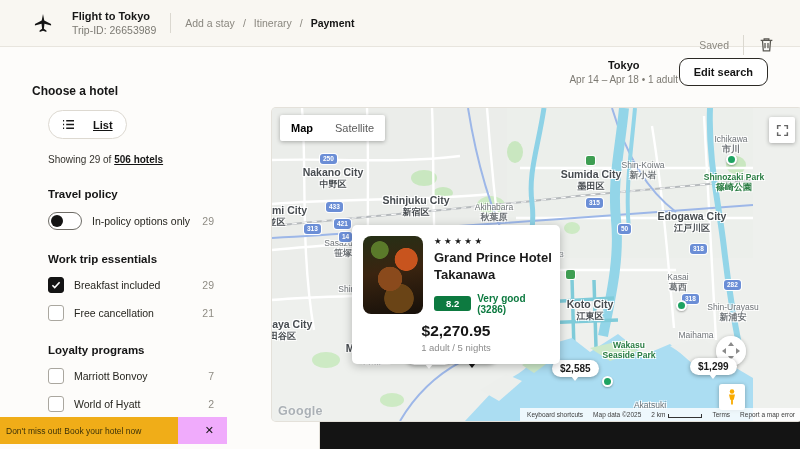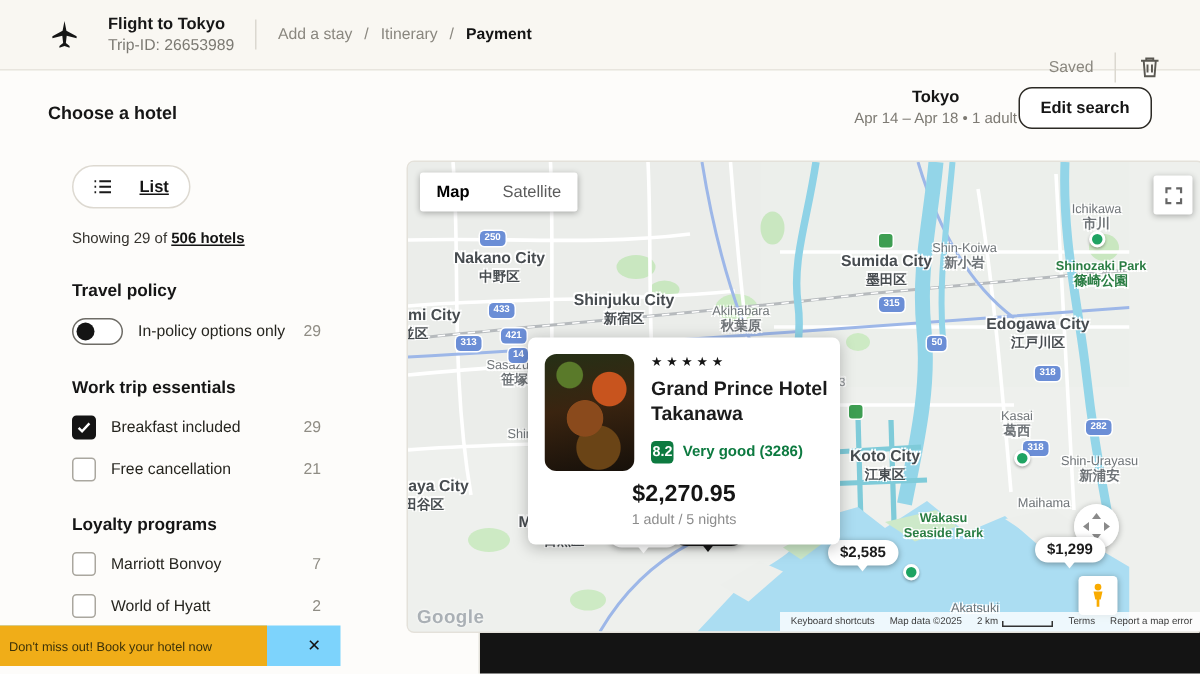--- a/index.html
+++ b/index.html
@@ -13,21 +13,21 @@
   .trip-id { font-size:10.5px; color:#7c7a73; margin-top:2px; }
   .vdiv { width:1px; height:20px; background:#dbd8d0; margin:0 14px; }
   .crumbs { display:flex; align-items:center; gap:8px; font-size:10.5px; color:#8a877f; }
   .crumbs .crumb { cursor:pointer; }
   .crumbs .crumb.active { color:#141414; font-weight:700; }
   .top-right { margin-left:auto; display:flex; align-items:center;margin-top:44px; }
   .saved { font-size:10.5px; color:#8a877f; }
   .trash { width:18px; height:18px; cursor:pointer; }
 
   
-  .page-title { position:absolute; left:32px; top:68px; font-size:12px; font-weight:600; color:#161616; }
+  .page-title { position:absolute; left:32px; top:84px; font-size:12px; font-weight:600; color:#161616; }
   .search-summary { position:absolute; right:122px; top:59px; }
   .search-summary .dest { font-size:11px; font-weight:700; color:#151515;text-align:center; }
   .search-summary .dates { font-size:10px; color:#7d7a73; margin-top:3px; }
   .edit-search { position:absolute; right:32px; top:58px; height:28px; padding:0 14px; background:#fff; border:1.5px solid #2c2a25; border-radius:9px; font-size:11px; font-weight:700; color:#151515; font-family:inherit; cursor:pointer; }
 
   
   .sidebar { position:absolute; left:48px; top:110px; width:166px; }
   .view-toggle { display:inline-flex; align-items:center; background:#fff; border:1px solid #ddd9d1; border-radius:18px; height:29px; padding:2px; }
   .seg { display:flex; align-items:center; gap:6px; font-size:11px; font-weight:700; padding:0 11px; height:25px; cursor:pointer; }
   .seg.list .lbl-txt { text-decoration:underline; color:#141414;margin-left:12px; }
@@ -37,21 +37,21 @@
   .sec-heading { margin-top:23px; font-size:11.5px; font-weight:600; color:#151515; }
   .frow { display:flex; align-items:center; margin-top:12px; gap:10px; }
   .frow .flabel { font-size:10.5px; color:#26251f; }
   .frow .fcount { margin-left:auto; font-size:10.5px; color:#8f8c84; }
   .switch { width:34px; height:18px; border:1.5px solid #6e6c66; border-radius:10px; background:#fff; position:relative; flex:none; cursor:pointer; }
   .switch .knob { position:absolute; left:2px; top:1.5px; width:12px; height:12px; border-radius:50%; background:#141414; }
   .cbox { width:16px; height:16px; border:1.5px solid #aaa79f; border-radius:3px; background:#fff; flex:none; cursor:pointer; display:flex; align-items:center; justify-content:center; }
   .cbox.checked { background:#141414; border-color:#141414; }
 
   
-  .banner { position:absolute; left:0; top:417px; width:227px; height:27px; background:#7dd3fc; display:flex; align-items:center; }
+  .banner { position:absolute; left:0; top:417px; width:227px; height:27px; background:#f0abfc; display:flex; align-items:center; }
   .banner .accent { position:absolute; left:0; top:0; width:178px; height:27px; background:#f0ad18; }
   .banner .msg { position:relative; font-size:8.5px; color:#3c3209; padding-left:6px; z-index:1; }
   .banner .close { position:relative; margin-left:auto; margin-right:13px; font-size:11px; font-weight:700; color:#141414; cursor:pointer; z-index:1; }
 
   
   .map { position:absolute; left:272px; top:108px; width:530px; height:313px; border-radius:4px; overflow:hidden; background:#eef0ed; box-shadow:0 0 0 1px #e4e1da; }
   .map svg.canvas { position:absolute; left:0; top:0; }
   .mlabel { position:absolute; text-align:center; font-size:10.5px; font-weight:700; color:#474c50; line-height:1.2; pointer-events:none; text-shadow:-1px -1px 0 #fff,1px -1px 0 #fff,-1px 1px 0 #fff,1px 1px 0 #fff; }
   .mlabel .ja { font-size:9px; font-weight:700; }
   .mlabel .ja:empty { display:none; }
@@ -77,21 +77,21 @@
   .hc-img { width:60px; height:78px; border-radius:8px; flex:none;
     background-image:
       radial-gradient(circle at 28% 18%, #5a7a2a 0 11%, transparent 12%),
       radial-gradient(circle at 72% 30%, #c8541e 0 16%, transparent 17%),
       radial-gradient(circle at 45% 55%, #8a4a1c 0 22%, transparent 23%),
       radial-gradient(circle at 60% 80%, #6a4416 0 20%, transparent 21%),
       linear-gradient(170deg, #253016 0%, #3a2410 45%, #16100a 100%); }
   .hc-stars { font-size:8.5px; letter-spacing:2.5px; color:#141414; }
   .hc-name { font-size:13px; font-weight:700; color:#1b1b1b; line-height:1.3; margin-top:4px; width:118px; }
   .hc-rating { display:flex; align-items:center; gap:6px; margin-top:9px; }
-  .hc-badge { background:#0d7a40; color:#fff; font-size:9.5px; font-weight:700; border-radius:3px; padding:2px 1px; }
+  .hc-badge { background:#0d7a40; color:#fff; font-size:9.5px; font-weight:700; border-radius:3px; padding:2px 12px; }
   .hc-rating-text { font-size:10px; font-weight:600; color:#0d7a40; }
   .hc-price { text-align:center; margin-top:7px; }
   .hc-price .amount { font-size:15.5px; font-weight:700; color:#151515; }
   .hc-price .per { font-size:9.5px; color:#8c8c8c; margin-top:2px; }
 
   .pan { position:absolute; left:444px; top:228px; width:30px; height:30px; border-radius:50%; box-shadow:0 1px 4px rgba(0,0,0,.3); cursor:pointer; }
   .pegman { position:absolute; left:447px; top:276px; width:26px; height:26px; background:#fff; border-radius:3px; box-shadow:0 1px 4px rgba(0,0,0,.3); display:flex; align-items:center; justify-content:center; cursor:grab; }
   .glogo { position:absolute; left:6px; bottom:3px; font-size:12.5px; font-weight:700; color:#aab0b5; letter-spacing:.3px; text-shadow:0 0 2px #fff; cursor:pointer; }
   .attrib { position:absolute; right:0; bottom:0; height:13px; background:rgba(255,255,255,.8); display:flex; align-items:center; gap:10px; padding:0 7px; font-size:6.5px; color:#3c3c3c; }
   .attrib .link { cursor:pointer; }

